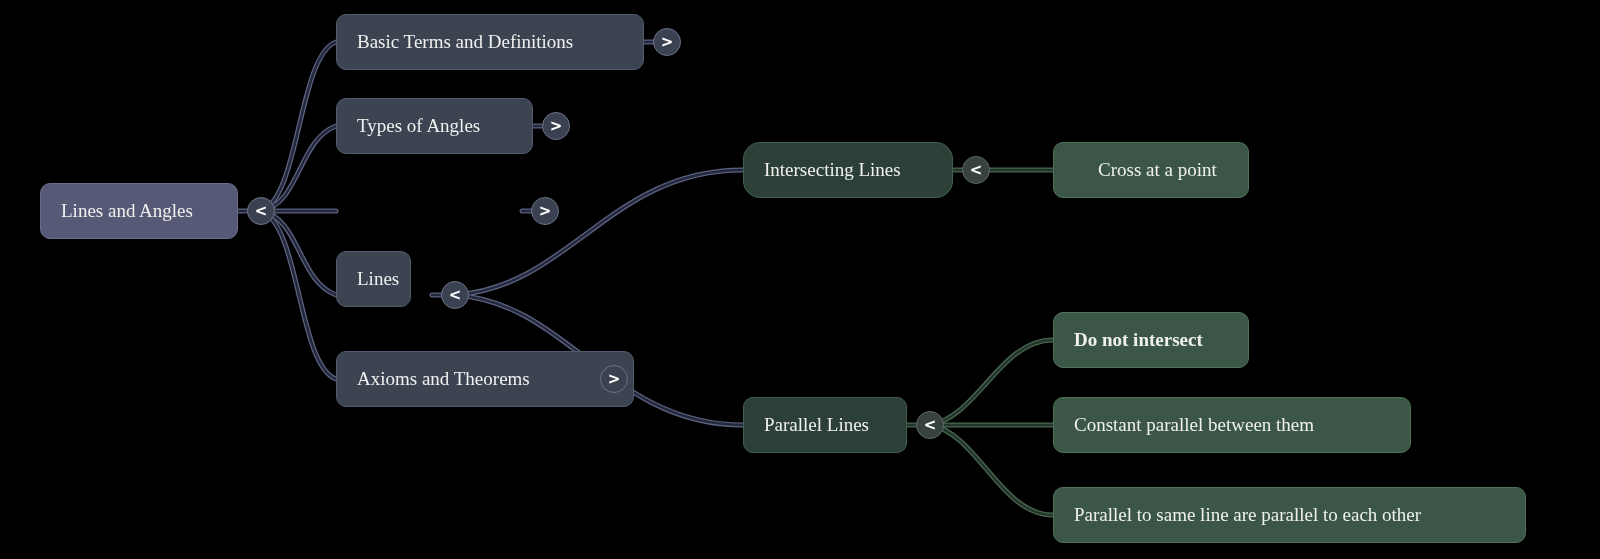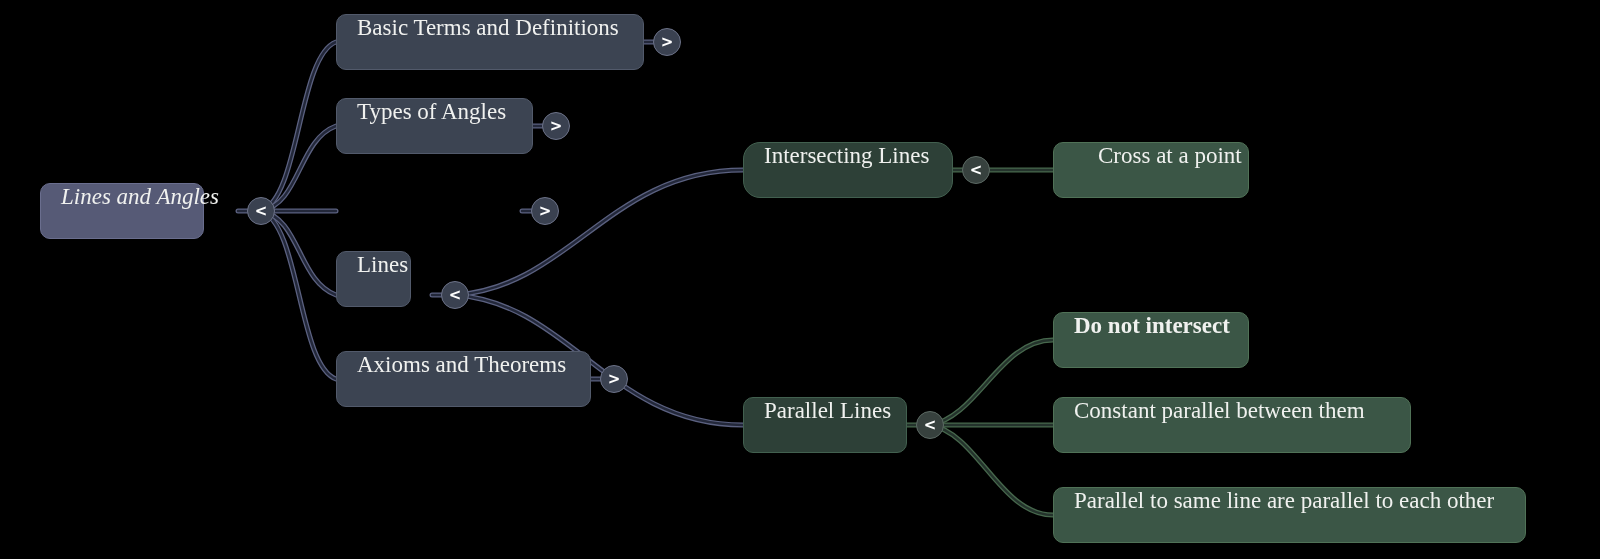--- a/index.html
+++ b/index.html
@@ -20,22 +20,22 @@
     font-family:"Liberation Serif","DejaVu Serif",serif;overflow:hidden;
   }
   svg.links{position:absolute;left:0;top:0;pointer-events:none;}
   svg.links path{fill:none;}
   .lo{stroke:var(--slate-link-outer);stroke-width:5;stroke-linecap:round;}
   .li{stroke:var(--slate-link-inner);stroke-width:2.4;stroke-linecap:round;}
   .go{stroke:var(--green-link-outer);stroke-width:5;stroke-linecap:round;}
   .gi{stroke:var(--green-link-inner);stroke-width:2.4;stroke-linecap:round;}
   .node{
     position:absolute;box-sizing:border-box;height:56px;border-radius:10px;
-    display:flex;padding:0 20px;color:var(--text);
-    font-size:23px;white-space:nowrap;cursor:pointer;
+    display:flex;align-items:center;padding:0 20px;color:var(--text);
+    font-size:19px;white-space:nowrap;cursor:pointer;
   }
   .node.root{background:var(--root-fill);border:1px solid var(--root-border);}
   .node.branch{background:var(--branch-fill);border:1px solid var(--branch-border);}
   .node.green-parent{background:var(--green-parent-fill);border:1px solid var(--green-parent-border);}
   .node.green-leaf{background:var(--green-leaf-fill);border:1px solid var(--green-leaf-border);}
   .toggle{
     position:absolute;width:28px;height:28px;border-radius:50%;
     background:var(--toggle-fill);border:1.5px solid var(--toggle-border);
     box-sizing:border-box;display:flex;align-items:center;justify-content:center;
     color:#ffffff;font-family:"DejaVu Sans","Liberation Sans",sans-serif;
@@ -90,38 +90,38 @@
 
       <path class="gi" d="M953 170 L976 170"></path>
       <path class="gi" d="M976 170 L1053 170"></path>
       <path class="gi" d="M907 425 L930 425"></path>
       <path class="gi" d="M930 425 C978 417 1000 340 1053 340"></path>
       <path class="gi" d="M930 425 L1053 425"></path>
       <path class="gi" d="M930 425 C978 433 1000 515 1053 515"></path>
     </g>
   </svg>
 
-  <div class="node root" style="left:40px;top:183px;width:164px;font-style:italic;">
+  <div class="node root" style="left:40px;top:183px;width:198px;">
     <span>Lines and Angles</span>
   </div>
 
   <div class="node branch" style="left:336px;top:14px;width:308px;">
     <span>Basic Terms and Definitions</span>
   </div>
 
   <div class="node branch" style="left:336px;top:98px;width:197px;">
     <span>Types of Angles</span>
   </div>
 
 
   <div class="node branch" style="left:336px;top:251px;width:75px;">
     <span>Lines</span>
   </div>
 
-  <div class="node branch" style="left:336px;top:351px;width:255px;">
+  <div class="node branch" style="left:336px;top:351px;width:298px;">
     <span>Axioms and Theorems</span>
   </div>
 
   <div class="node green-parent" style="left:743px;top:142px;width:210px;border-radius:17px;">
     <span>Intersecting Lines</span>
   </div>
 
   <div class="node green-leaf" style="left:1053px;top:142px;width:196px;padding-left:44px;">
     <span>Cross at a point</span>
   </div>

